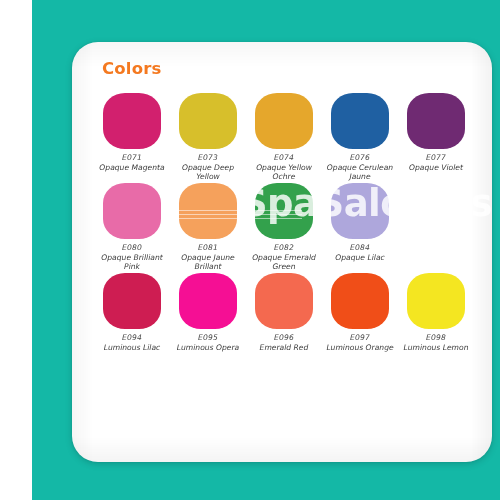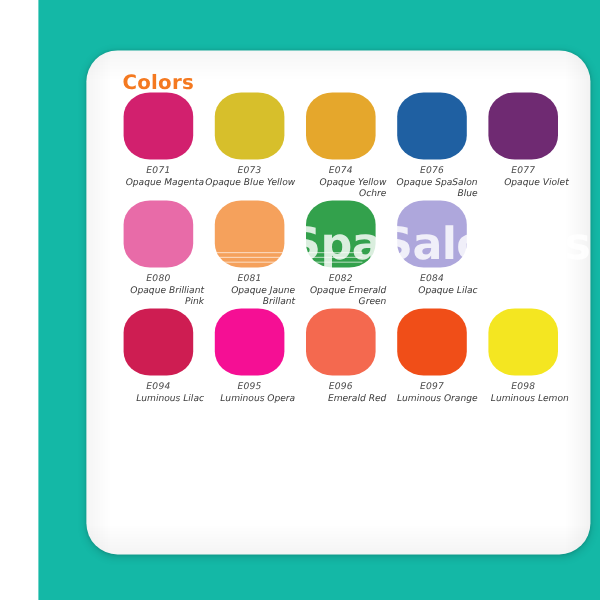--- a/index.html
+++ b/index.html
@@ -56,21 +56,21 @@
     font-weight: bold;
     letter-spacing: 0.2px;
     color: #F47920;
     font-family: "DejaVu Sans", sans-serif;
   }
 
   
   #grid {
     position: absolute;
     left: 22px;
-    top: 34px;
+    top: 50px;
     width: 380px;
   }
 
   .row {
     display: flex;
     width: 380px;
     height: 90px;
   }
 
   .cell {
@@ -98,21 +98,21 @@
     letter-spacing: 0.2px;
     line-height: 9px;
   }
 
   .cname {
     margin-top: 1px;
     font-size: 7.6px;
     color: #3c3c3c;
     font-style: italic;
     font-family: "DejaVu Sans", sans-serif;
-    text-align: right;
+    text-align: center;
     line-height: 9px;
     width: 76px;
   }
 
   
   #watermark {
     position: absolute;
     left: 0;
     top: 0;
     width: 420px;
@@ -166,31 +166,31 @@
     <div id="grid">
         <div class="row">
           <div class="cell">
             <div class="swatch" style="background: rgb(210, 32, 110);"></div>
             <div class="code">E071</div>
             <div class="cname">Opaque Magenta</div>
           </div>
           <div class="cell">
             <div class="swatch" style="background: rgb(215, 191, 43);"></div>
             <div class="code">E073</div>
-            <div class="cname">Opaque Blue Yellow</div>
+            <div class="cname">Opaque Deep Yellow</div>
           </div>
           <div class="cell">
             <div class="swatch" style="background: rgb(229, 167, 44);"></div>
             <div class="code">E074</div>
             <div class="cname">Opaque Yellow Ochre</div>
           </div>
           <div class="cell">
             <div class="swatch" style="background: rgb(31, 96, 162);"></div>
             <div class="code">E076</div>
-            <div class="cname">Opaque SpaSalon Blue</div>
+            <div class="cname">Opaque Cerulean Jaune</div>
           </div>
           <div class="cell">
             <div class="swatch" style="background: rgb(111, 42, 114);"></div>
             <div class="code">E077</div>
             <div class="cname">Opaque Violet</div>
           </div>
         </div>
         <div class="row">
           <div class="cell">
             <div class="swatch" style="background: rgb(232, 107, 168);"></div>

